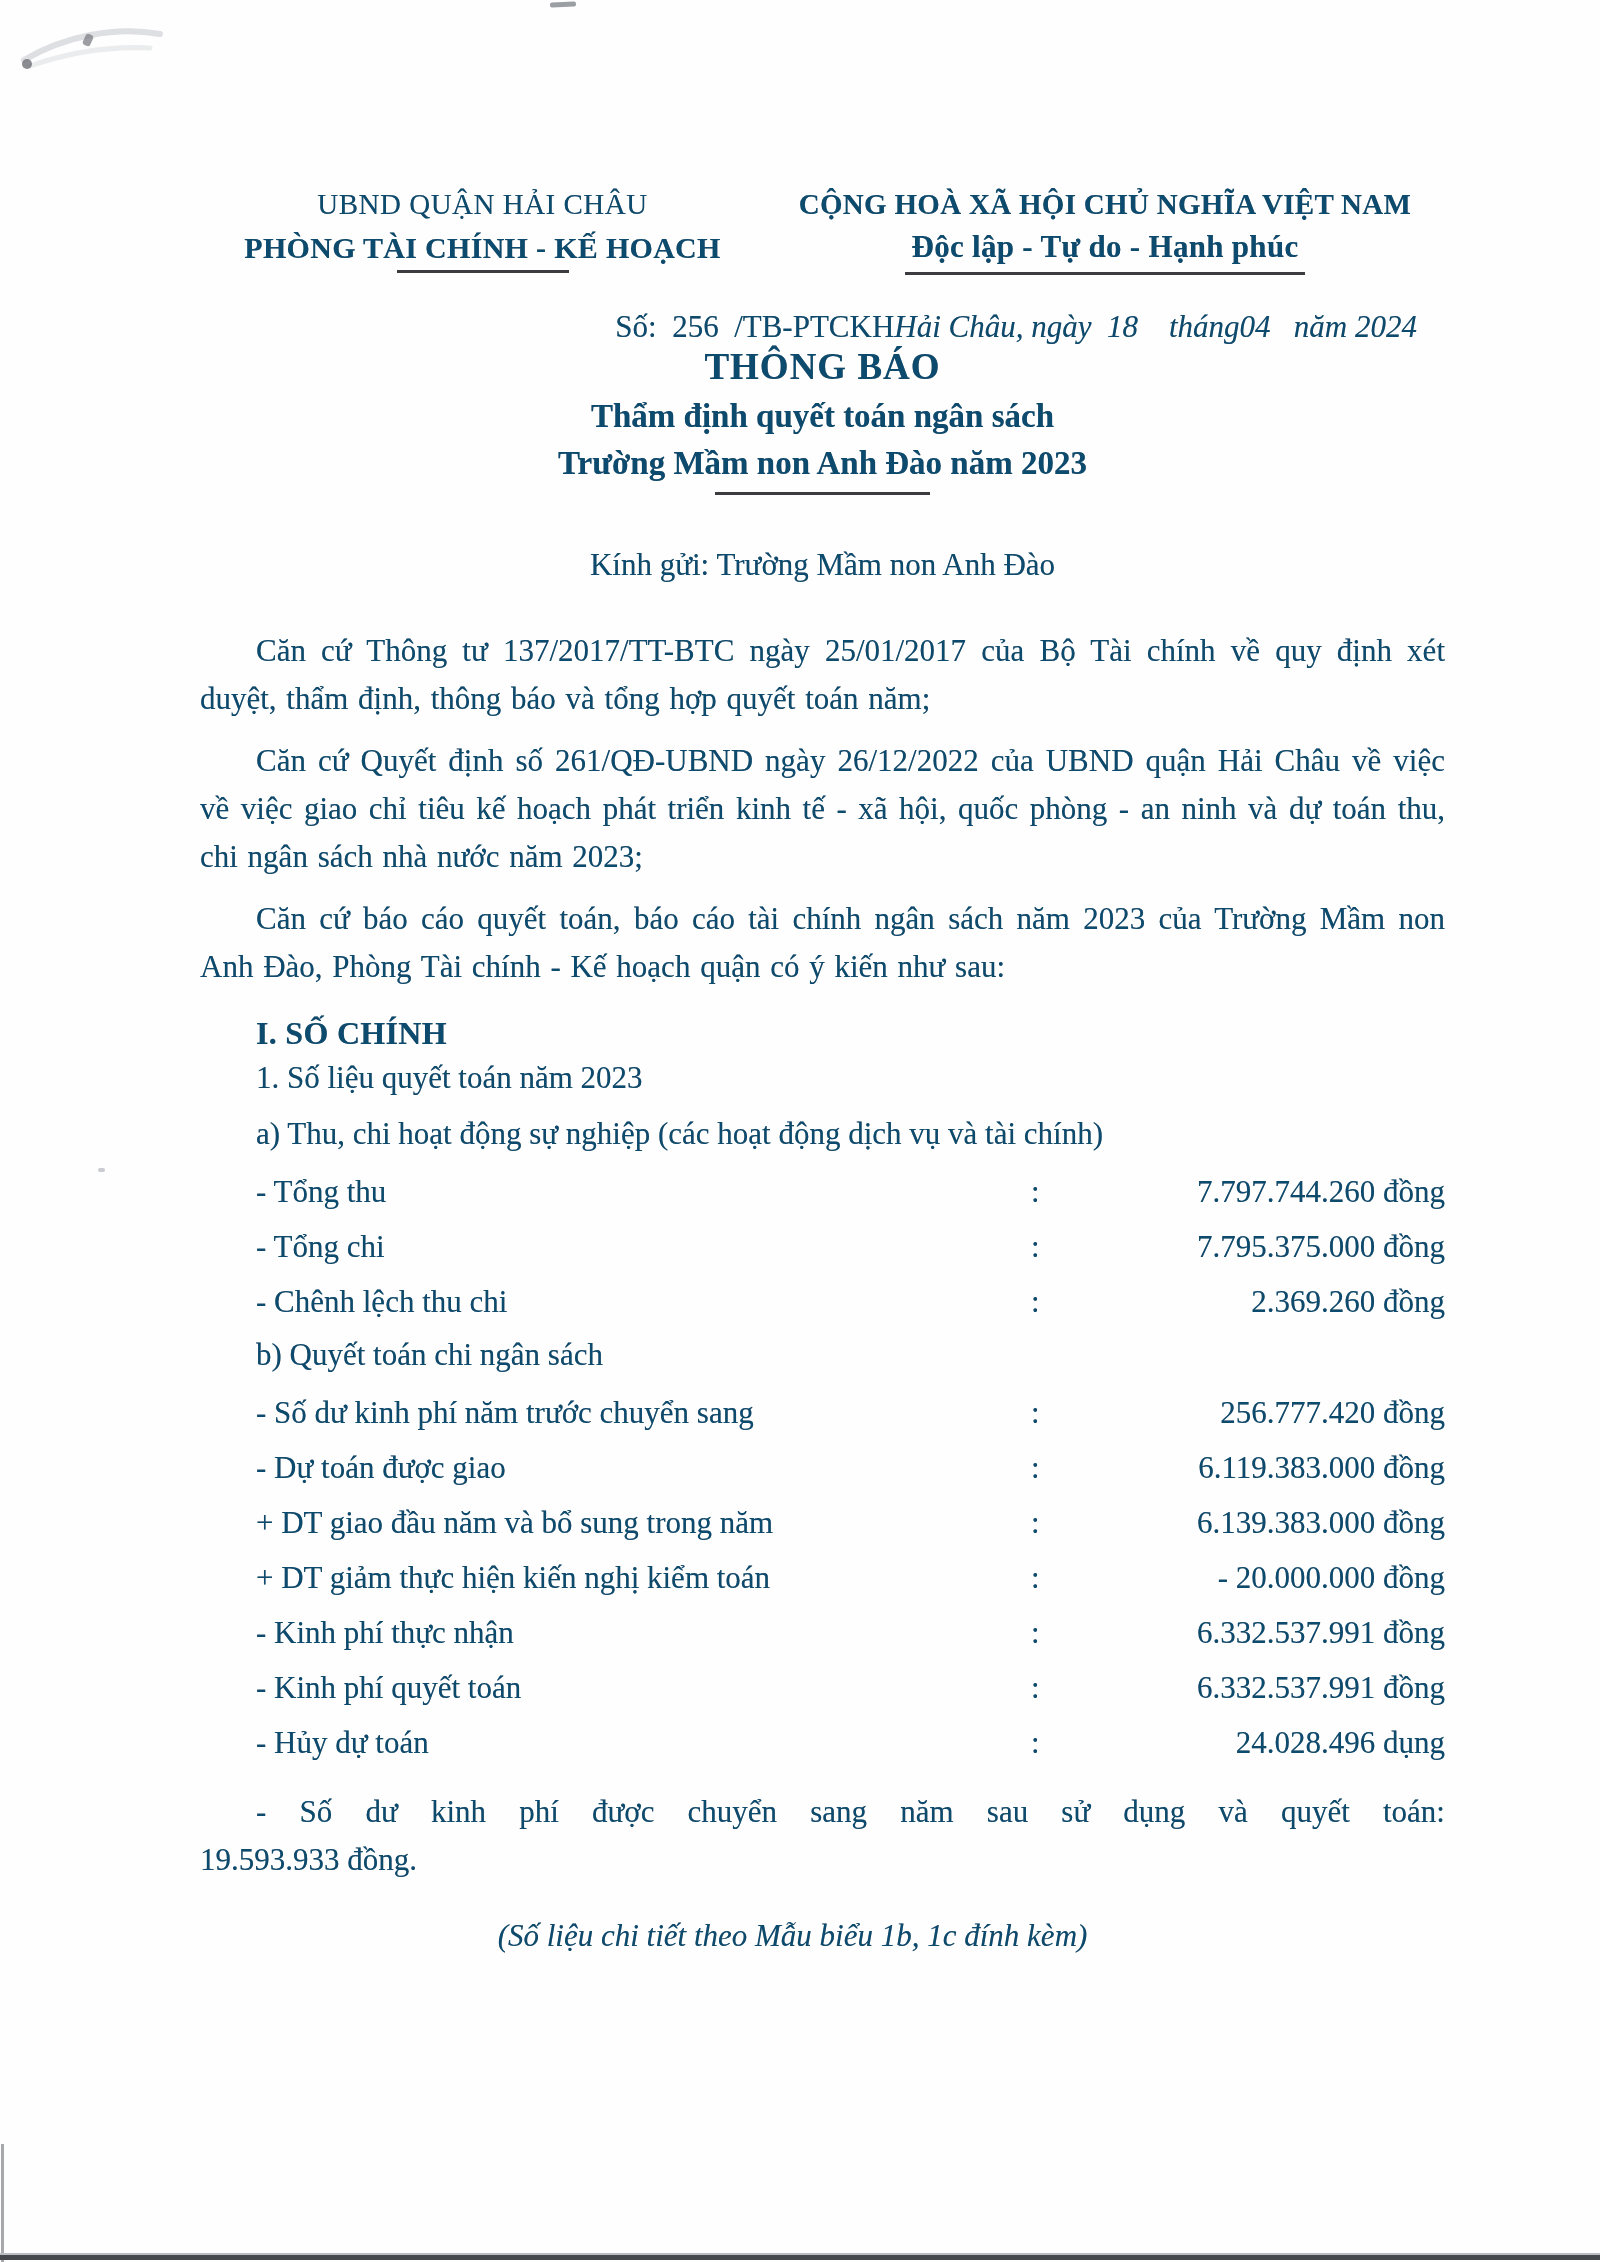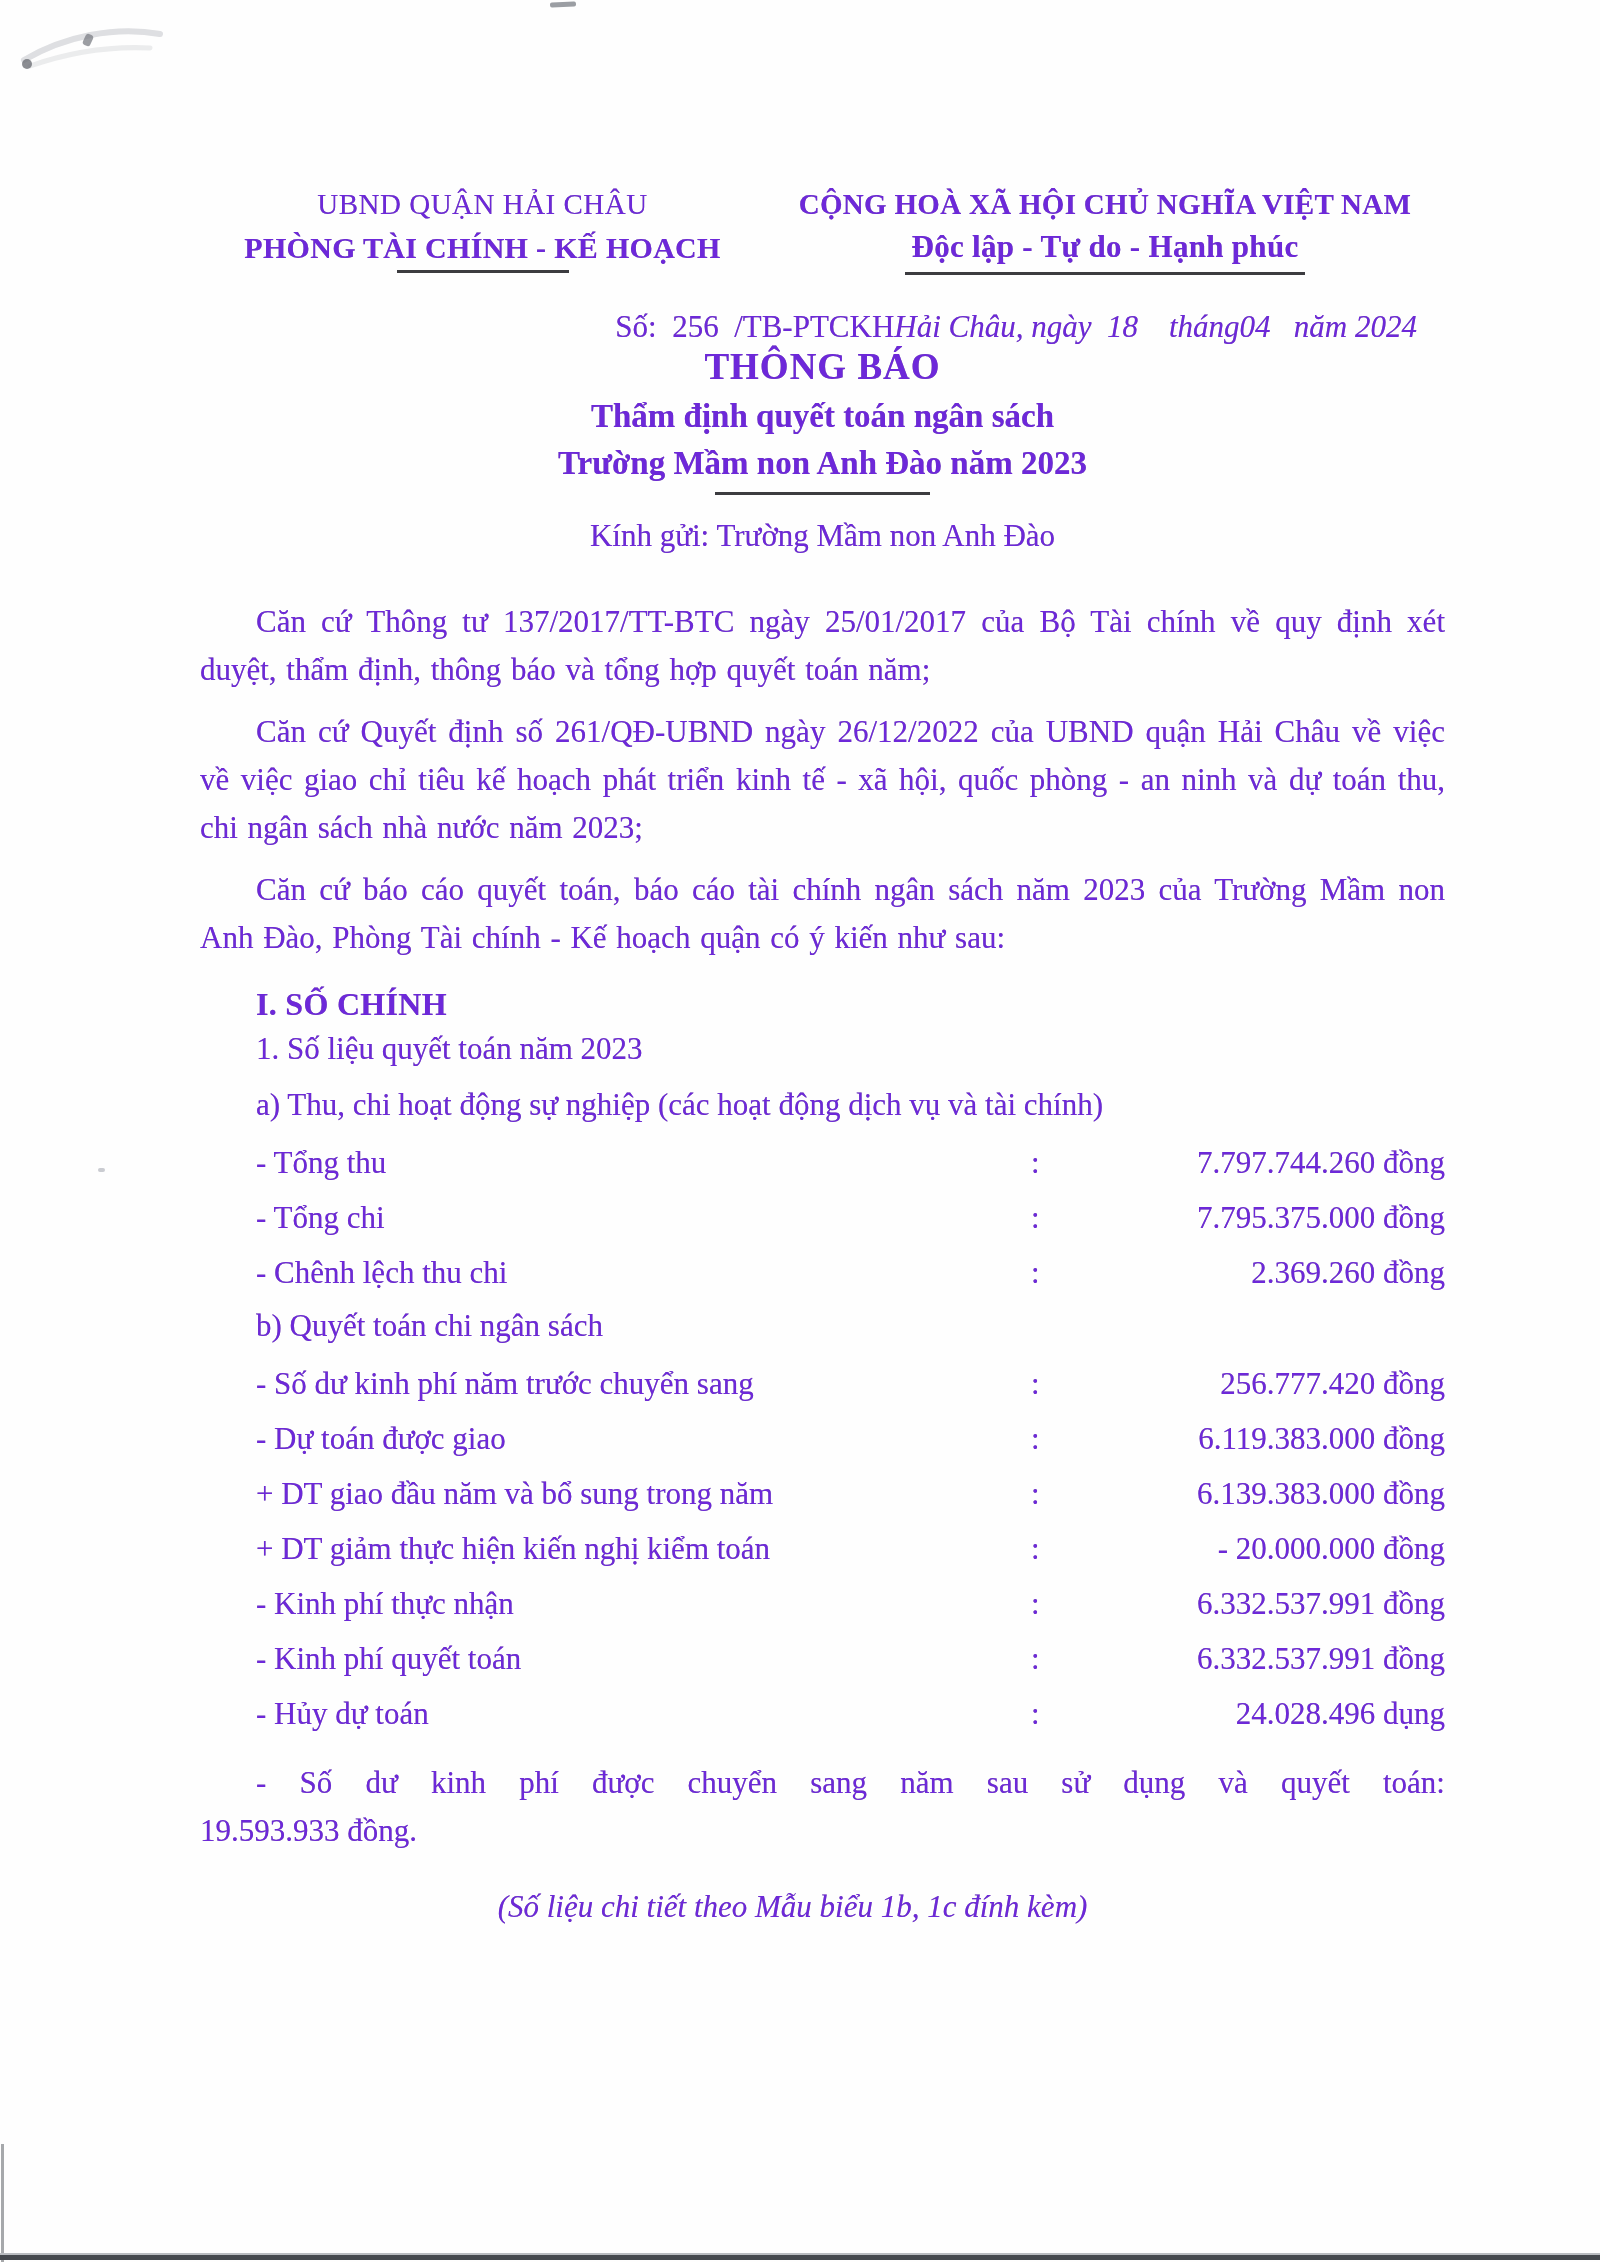--- a/index.html
+++ b/index.html
@@ -2,21 +2,21 @@
 <html lang="vi"><head>
 <meta charset="utf-8">
 <style>
   html,body{margin:0;padding:0;background:#ffffff;}
   .page{
     position:relative;
     width:1600px;
     height:2262px;
     background:#fefefe;
     font-family:"Liberation Serif","DejaVu Serif",serif;
-    color:#6d28d9;
+    color:#0c4a6e;
     overflow:hidden;
     text-shadow:0 0 0.6px rgba(45,45,50,0.45);
   }
   .content{padding:188px 155px 0 200px;}
 
   
   .hdr{display:flex;}
   .hdr-left{width:565px;text-align:center;}
   .hdr-right{flex:1;text-align:center;}
   .org-parent{font-size:29px;letter-spacing:.5px;}
@@ -29,21 +29,21 @@
   .refrow{display:flex;justify-content:flex-end;margin-top:34px;align-items:baseline;}
   .doc-number{padding-left:130px;font-size:31px;white-space:pre;}
   .place-date{font-style:italic;font-size:31px;white-space:pre;margin-right:28px;}
 
   
   .titleblock{text-align:center;}
   .title-main{font-size:37px;font-weight:bold;letter-spacing:1px;}
   .title-sub{font-size:33px;font-weight:bold;margin-top:10px;}
   .u-title{width:215px;border-bottom:3px solid #3c3c40;margin:10px auto 0;}
 
-  .salutation{text-align:center;font-size:31px;margin-top:23px;}
+  .salutation{text-align:center;font-size:31px;margin-top:52px;}
 
   .para{font-size:31px;line-height:48px;text-align:justify;text-indent:56px;
         word-spacing:2px;margin:14px 0 0 0;}
   .para.first{margin-top:44px;}
 
   .h-sec{font-size:32px;font-weight:bold;margin-top:24px;padding-left:56px;letter-spacing:.3px;}
   .h-sub{font-size:31px;font-weight:normal;margin-top:8px;padding-left:56px;}
   .h-item{font-size:31px;margin-top:20px;padding-left:56px;}
 
   .drow{display:flex;margin-top:24px;padding-left:56px;font-size:31px;line-height:31px;}

